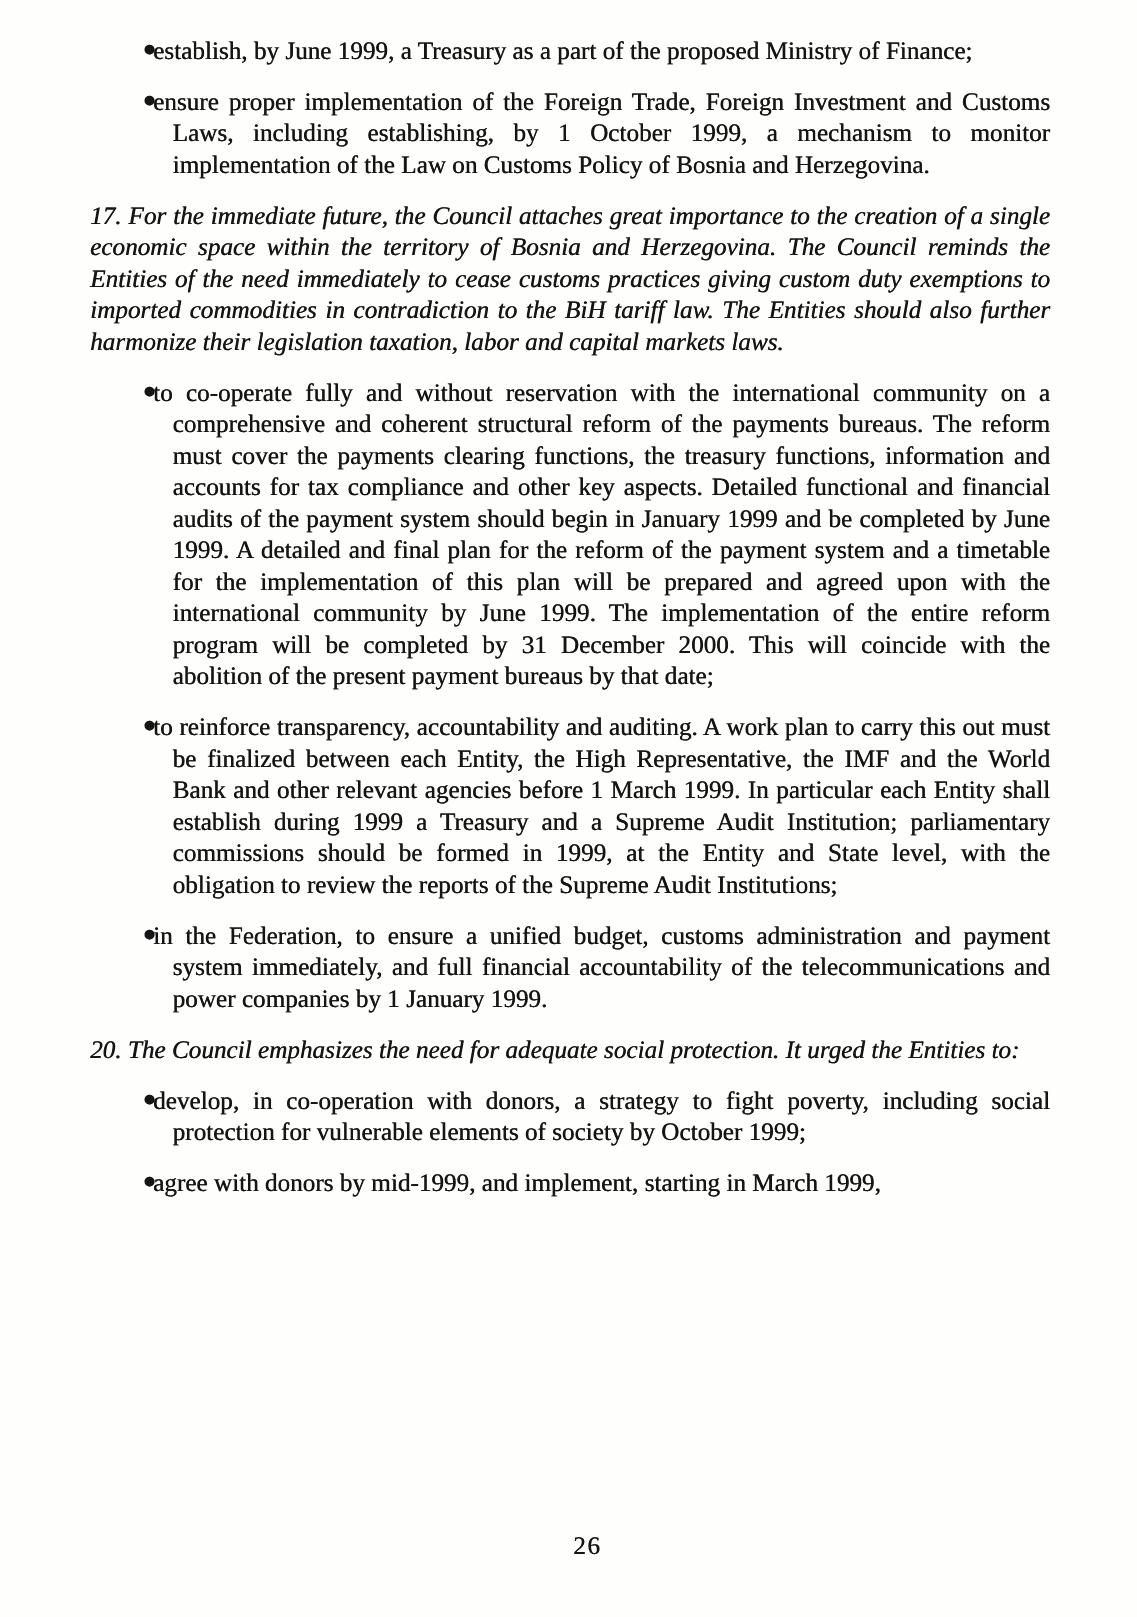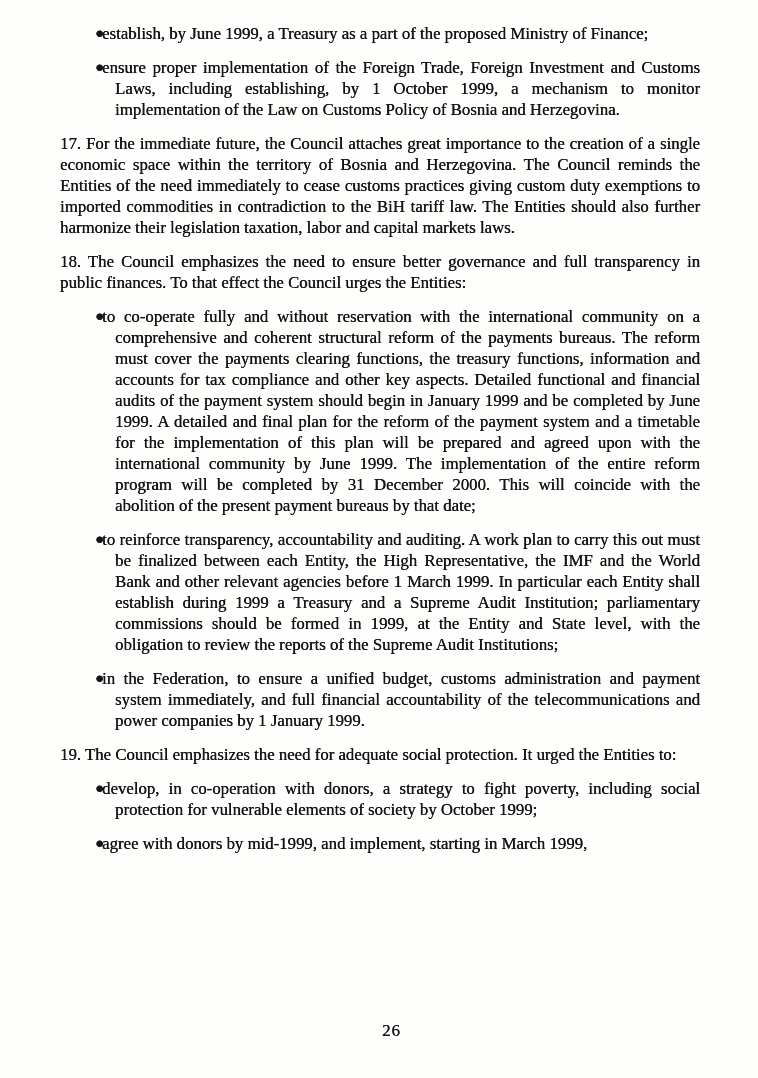--- a/index.html
+++ b/index.html
@@ -22,20 +22,21 @@
   }
   .page-body {
     position: absolute;
     top: 23px;
     left: 60px;
     right: 58px;
   }
   p.doc-para {
     margin: 0 0 13px 0;
     text-align: justify;
+    font-style: italic;
   }
   ul.doc-list {
     list-style: none;
     margin: 0 0 13px 0;
     padding: 0;
   }
   ul.doc-list > li {
     position: relative;
     margin: 0 0 13px 55px;
     text-indent: -13px;
@@ -70,39 +71,38 @@
         <span>establish, by June 1999, a Treasury as a part of the proposed Ministry of Finance;</span>
       </li>
       <li>
         <span class="bullet">●</span>
         <span>ensure proper implementation of the Foreign Trade, Foreign Investment and Customs Laws, including establishing, by 1 October 1999, a mechanism to monitor implementation of the Law on Customs Policy of Bosnia and Herzegovina.</span>
       </li>
     </ul>
 
     <p class="doc-para">17. For  the immediate future, the Council attaches great importance to the creation of a  single  economic space within the territory of Bosnia and Herzegovina. The Council reminds  the Entities of the need immediately to cease customs practices giving custom duty  exemptions  to  imported commodities in contradiction to the BiH tariff law. The Entities  should  also  further  harmonize  their  legislation  taxation,  labor  and capital markets laws.</p>
 
-    <p class="doc-para">18.  The  Council  emphasizes  the  need  to  ensure  better  governance  and  full transparency in public finances. To that effect the Council urges the Entities:</p>
 
     <ul class="doc-list">
       <li>
         <span class="bullet">●</span>
         <span>to co-operate  fully  and  without reservation with the international community on  a  comprehensive  and  coherent structural reform of the payments bureaus. The  reform must cover the payments clearing functions, the treasury functions, information  and  accounts  for  tax compliance and other key aspects. Detailed functional  and  financial audits of the payment system should begin in January 1999  and  be completed by June 1999. A detailed and final plan for the reform of  the payment system and a timetable for the implementation of this plan will be  prepared  and  agreed upon with the international community by June 1999. The  implementation  of  the  entire  reform  program  will  be completed by 31 December  2000.  This  will  coincide with the abolition of the present payment bureaus by that date;</span>
       </li>
       <li>
         <span class="bullet">●</span>
         <span>to reinforce  transparency,  accountability  and  auditing.  A work plan to carry this  out  must  be  finalized   between each Entity, the High Representative, the IMF  and  the World Bank and other relevant agencies before 1 March 1999. In particular  each  Entity  shall  establish   during 1999 a Treasury and a Supreme Audit  Institution; parliamentary commissions should be formed in 1999, at the Entity  and State level, with the obligation to review the reports of the Supreme Audit Institutions;</span>
       </li>
       <li>
         <span class="bullet">●</span>
         <span>in the  Federation,  to  ensure  a  unified  budget,  customs  administration  and payment  system  immediately,  and  full  financial  accountability  of  the telecommunications and power companies by 1 January 1999.</span>
       </li>
     </ul>
 
 
-    <p class="doc-para">19. The  Council  emphasizes  the  need  for  adequate  social  protection.  It urged the Entities to:</p>
+    <p class="doc-para">20. The  Council  emphasizes  the  need  for  adequate  social  protection.  It urged the Entities to:</p>
 
     <ul class="doc-list">
       <li>
         <span class="bullet">●</span>
         <span>develop,  in  co-operation  with  donors,  a  strategy  to fight poverty, including social protection for vulnerable elements of society by October 1999;</span>
       </li>
       <li>
         <span class="bullet">●</span>
         <span>agree  with  donors  by   mid-1999, and implement, starting in March 1999,</span>
       </li>

